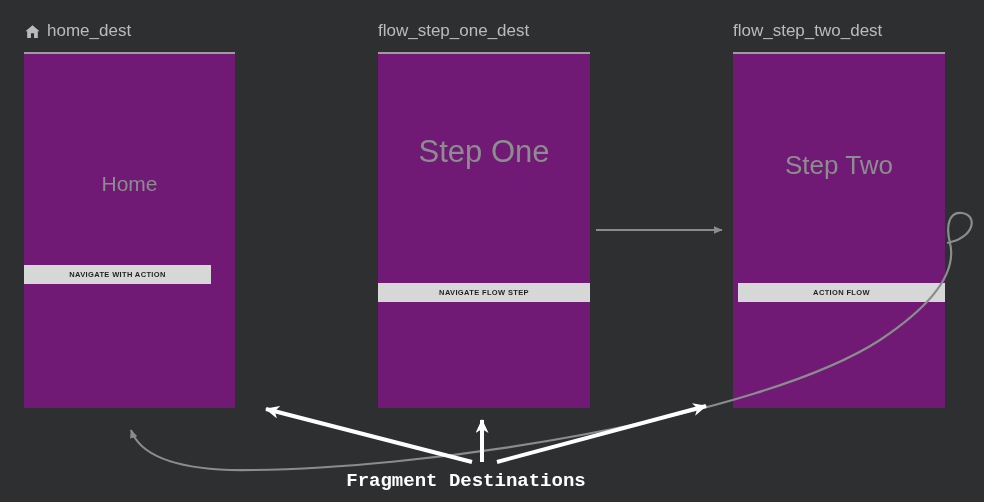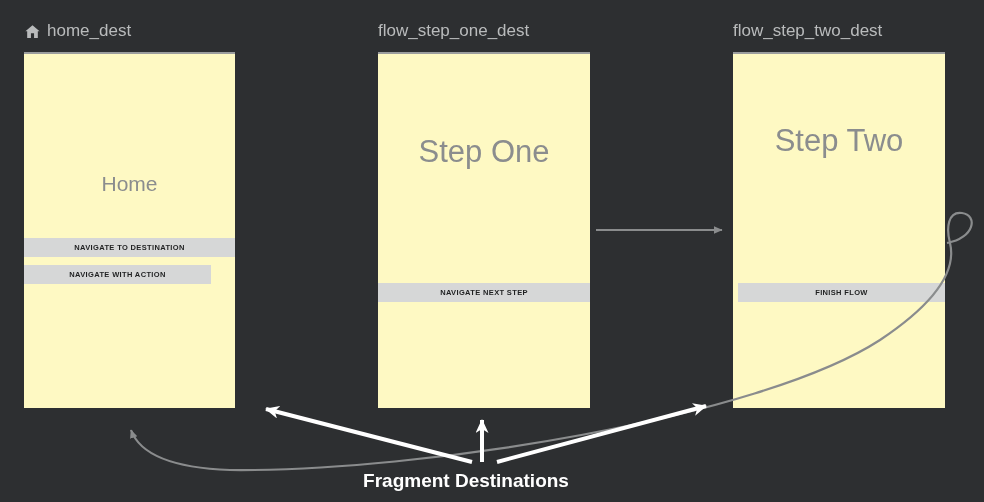--- a/index.html
+++ b/index.html
@@ -30,21 +30,21 @@
   .home-icon {
     display: inline-block;
     width: 17px;
     height: 17px;
     flex: 0 0 auto;
   }
 
   
   .card {
     position: absolute;
-    background: #fef9c3;
+    background: #701a75;
     border-top: 2px solid #9b9d9e;
     box-sizing: border-box;
     overflow: hidden;
   }
   .card-title {
     position: absolute;
     left: 0;
     width: 100%;
     text-align: center;
     color: #8b8d8e;
@@ -71,21 +71,21 @@
   #btn-nav-dest   { left: 0px; top: 184px; width: 211px; height: 19px; }
   #btn-nav-action { left: 0px; top: 211px; width: 187px; height: 19px; }
 
   
   #card-step-one { left: 378px; top: 52px; width: 212px; height: 356px; }
   #card-step-one .card-title { top: 80px; font-size: 31px; }
   #btn-next-step { left: 0px; top: 229px; width: 212px; height: 19px; }
 
   
   #card-step-two { left: 733px; top: 52px; width: 212px; height: 356px; }
-  #card-step-two .card-title { top: 69px; font-size: 31px; }
+  #card-step-two .card-title { top: 96px; font-size: 26px; }
   #btn-finish-flow { left: 5px; top: 229px; width: 207px; height: 19px; }
 
   
   svg.overlay {
     position: absolute;
     left: 0;
     top: 0;
     width: 984px;
     height: 502px;
     pointer-events: none;
@@ -97,20 +97,21 @@
   #caption {
     position: absolute;
     left: 0;
     top: 470px;
     width: 932px;
     text-align: center;
     color: #ffffff;
     font-size: 19px;
     font-weight: bold;
     z-index: 7;
+    font-family: Liberation Mono, monospace;
   }
 </style>
 </head>
 <body>
 
 <div id="stage">
 
   <div class="dest-label" style="left:24px; top:21px;">
     <span class="home-icon">
       <svg viewBox="0 0 24 24" width="17" height="17" aria-hidden="true">
@@ -123,32 +124,31 @@
   <div class="dest-label" style="left:378px; top:21px;">
     <span>flow_step_one_dest</span>
   </div>
 
   <div class="dest-label" style="left:733px; top:21px;">
     <span>flow_step_two_dest</span>
   </div>
 
   <div class="card" id="card-home">
     <div class="card-title">Home</div>
-    <div class="card-btn" id="btn-nav-dest">NAVIGATE TO DESTINATION</div>
     <div class="card-btn" id="btn-nav-action">NAVIGATE WITH ACTION</div>
   </div>
 
   <div class="card" id="card-step-one">
     <div class="card-title">Step One</div>
-    <div class="card-btn" id="btn-next-step">NAVIGATE NEXT STEP</div>
+    <div class="card-btn" id="btn-next-step">NAVIGATE FLOW STEP</div>
   </div>
 
   <div class="card" id="card-step-two">
     <div class="card-title">Step Two</div>
-    <div class="card-btn" id="btn-finish-flow">FINISH FLOW</div>
+    <div class="card-btn" id="btn-finish-flow">ACTION FLOW</div>
   </div>
 
   <svg class="overlay" id="nav-graph-layer" viewBox="0 0 984 502">
     <defs>
       <marker id="gray-arrow" markerWidth="9" markerHeight="9" refX="8" refY="4.5" orient="auto" markerUnits="userSpaceOnUse">
         <path d="M0,0.7 L8.6,4.5 L0,8.3 Z" fill="#8a8c8d"></path>
       </marker>
     </defs>
 
     <line x1="596" y1="230" x2="722" y2="230" stroke="#8a8c8d" stroke-width="2.2" marker-end="url(#gray-arrow)"></line>

